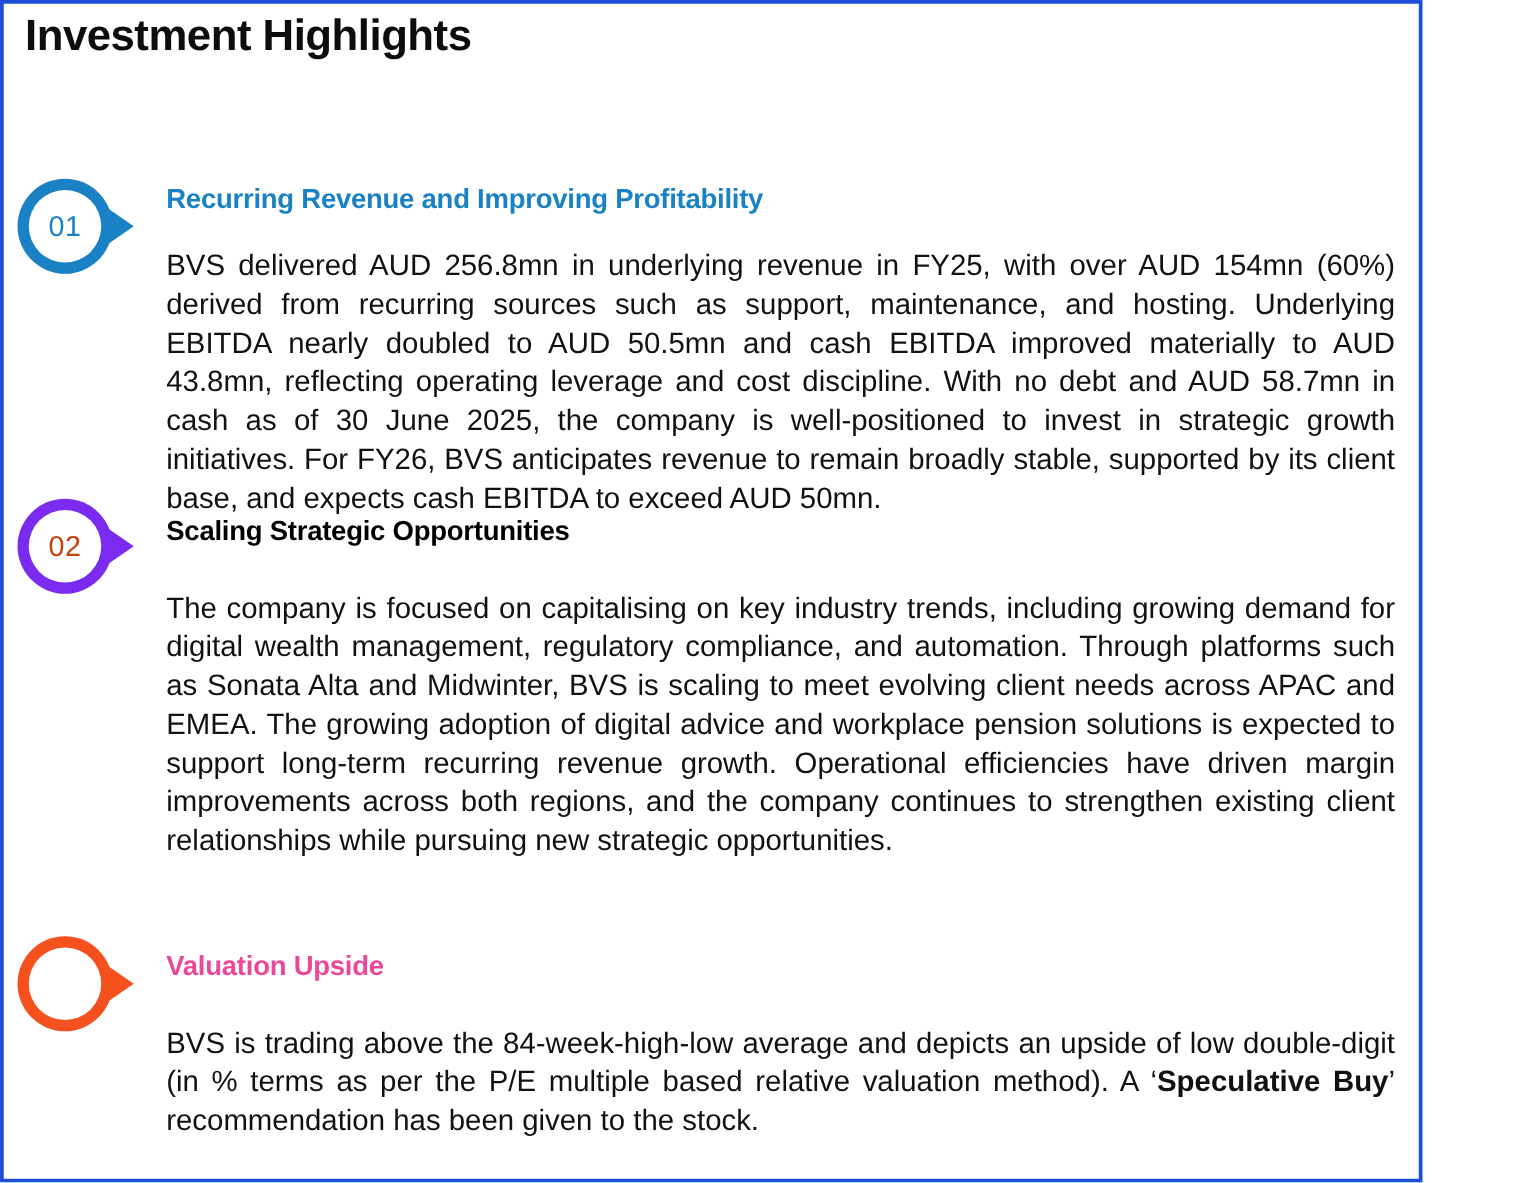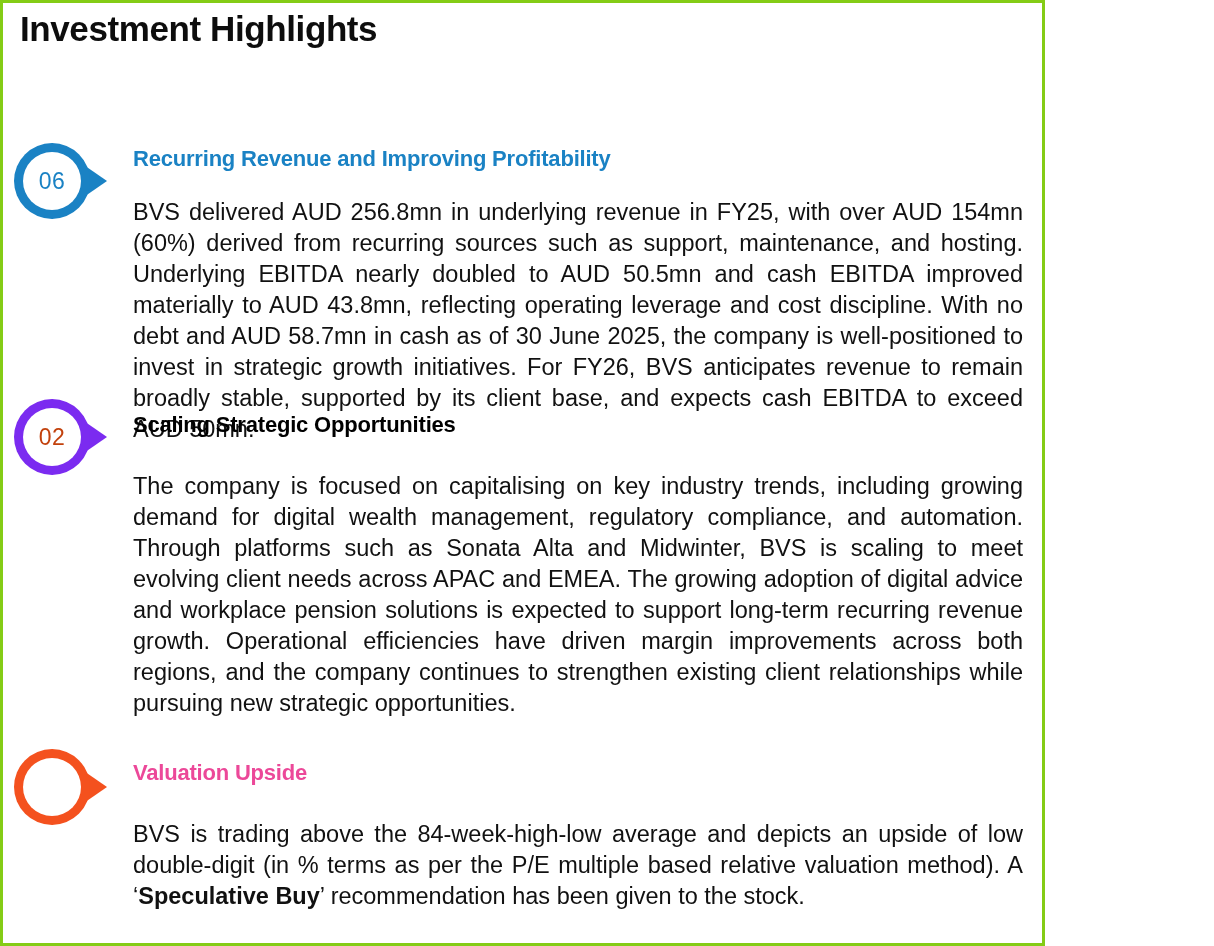--- a/index.html
+++ b/index.html
@@ -7,25 +7,25 @@
     padding: 0;
     background: #ffffff;
   }
   body {
     font-family: "Liberation Sans", sans-serif;
     -webkit-font-smoothing: antialiased;
   }
 
   #page {
     position: relative;
-    width: 1045px;
+    width: 1138px;
     height: 946px;
     box-sizing: border-box;
     background: #ffffff;
-    border: 3px solid #84cc16;
+    border: 3px solid #1d4ed8;
     overflow: hidden;
   }
 
   .page-title {
     font-family: "Liberation Sans", sans-serif;
     font-weight: bold;
     font-size: 35px;
     line-height: 40px;
     color: #0d0d0d;
     letter-spacing: -0.4px;
@@ -127,21 +127,21 @@
   <div class="sections">
 
     <div class="section" id="sec-1">
       <div class="badge-wrap">
         <div class="badge">
           <svg width="110" height="82" viewBox="0 0 110 82" aria-hidden="true">
             <path d="M41 3 L96 41 L41 79 Z" fill="#1A82C4"></path>
             <circle cx="41" cy="41" r="38" fill="#1A82C4"></circle>
             <circle cx="41" cy="41" r="29" fill="#ffffff"></circle>
           </svg>
-          <span class="badge-num" style="color:#1A82C4">06</span>
+          <span class="badge-num" style="color:#1A82C4">01</span>
         </div>
       </div>
       <div class="section-body">
         <div class="section-heading" style="color:#1A82C4">Recurring Revenue and Improving Profitability</div>
         <p class="section-text">BVS delivered AUD 256.8mn in underlying revenue in FY25, with over AUD 154mn (60%) derived from recurring sources such as support, maintenance, and hosting. Underlying EBITDA nearly doubled to AUD 50.5mn and cash EBITDA improved materially to AUD 43.8mn, reflecting operating leverage and cost discipline. With no debt and AUD 58.7mn in cash as of 30 June 2025, the company is well-positioned to invest in strategic growth initiatives. For FY26, BVS anticipates revenue to remain broadly stable, supported by its client base, and expects cash EBITDA to exceed AUD 50mn.</p>
       </div>
     </div>
 
     <div class="section" id="sec-2">
       <div class="badge-wrap">

